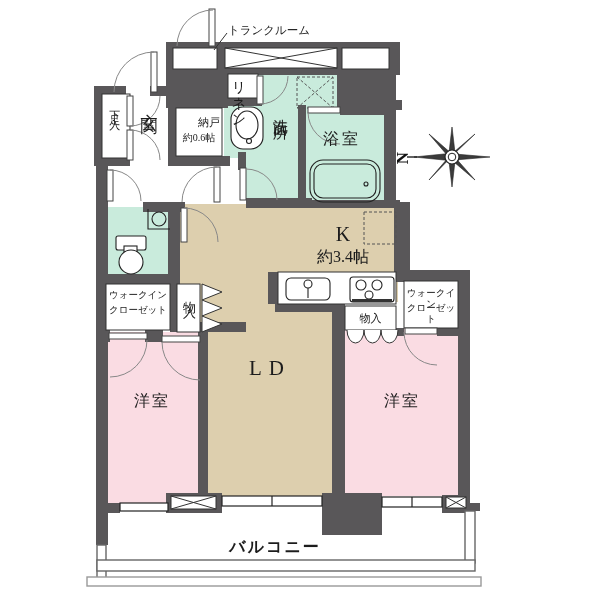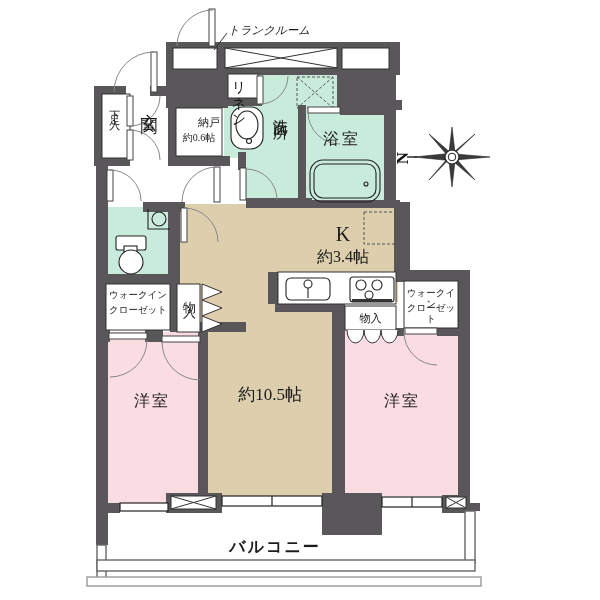--- a/index.html
+++ b/index.html
@@ -208,31 +208,31 @@
       <polygon points="452,127 448.5,157 452,187 455.5,157"></polygon>
       <polygon points="429,134 452.5,154.5 475,180 450.5,159"></polygon>
       <polygon points="475,134 453.5,154.5 429,180 450.5,155"></polygon>
     </g>
     <circle cx="452" cy="157" r="7" fill="#fff" stroke="#222" stroke-width="1.2"></circle>
     <circle cx="452" cy="157" r="3.8" fill="#fff" stroke="#222" stroke-width="1"></circle>
     <text x="404" y="158" transform="rotate(-90 404,158)" text-anchor="middle" dominant-baseline="middle" font-size="17" font-weight="bold" fill="#111">N</text>
   </g>
 </svg>
 
-<div class="lbl" style="left:228px;top:24px;font-size:11.5px;font-style:italic;">トランクルーム</div>
+<div class="lbl" style="left:228px;top:24px;font-size:11.5px;">トランクルーム</div>
 <div class="lbl v" style="left:139px;top:100px;font-size:17px;letter-spacing:5px;">玄関</div>
 <div class="lbl v" style="left:108px;top:102px;font-size:11px;letter-spacing:4px;">下足入</div>
 <div class="lbl ctr" style="left:176px;top:116px;width:66px;font-size:11px;">納戸</div>
 <div class="lbl ctr" style="left:173px;top:132px;width:52px;font-size:10px;">約0.6帖</div>
 <div class="lbl ctr" style="left:228px;top:80px;width:22px;font-size:14px;">リネン</div>
 <div class="lbl v" style="left:271px;top:107px;font-size:15px;letter-spacing:3px;">洗面所</div>
 <div class="lbl ctr" style="left:312px;top:130px;width:60px;font-size:16px;letter-spacing:3px;">浴室</div>
 <div class="lbl ctr" style="left:318px;top:223px;width:50px;font-size:20px;">K</div>
 <div class="lbl ctr" style="left:303px;top:248px;width:80px;font-size:16px;">約3.4帖</div>
-<div class="lbl ctr" style="left:208px;top:385px;width:124px;font-size:17px;">約10.5帖</div>
+<div class="lbl ctr" style="left:218px;top:356px;width:104px;font-size:21px;letter-spacing:7px;">LD</div>
 <div class="lbl ctr" style="left:106px;top:290px;width:64px;font-size:9.5px;">ウォークイン</div>
 <div class="lbl ctr" style="left:106px;top:305px;width:64px;font-size:9.5px;">クローゼット</div>
 <div class="lbl v" style="left:181px;top:291px;font-size:13px;letter-spacing:4px;">物入</div>
 <div class="lbl ctr" style="left:404px;top:288px;width:54px;font-size:9.5px;">ウォークイン</div>
 <div class="lbl ctr" style="left:404px;top:303px;width:54px;font-size:9.5px;">クローゼット</div>
 <div class="lbl ctr" style="left:345px;top:312px;width:51px;font-size:11px;">物入</div>
 <div class="lbl ctr" style="left:104px;top:392px;width:96px;font-size:16px;letter-spacing:2px;">洋室</div>
 <div class="lbl ctr" style="left:352px;top:392px;width:100px;font-size:16px;letter-spacing:2px;">洋室</div>
 <div class="lbl ctr" style="left:200px;top:538px;width:150px;font-size:16px;letter-spacing:2px;font-weight:bold;">バルコニー</div>
 </div>

